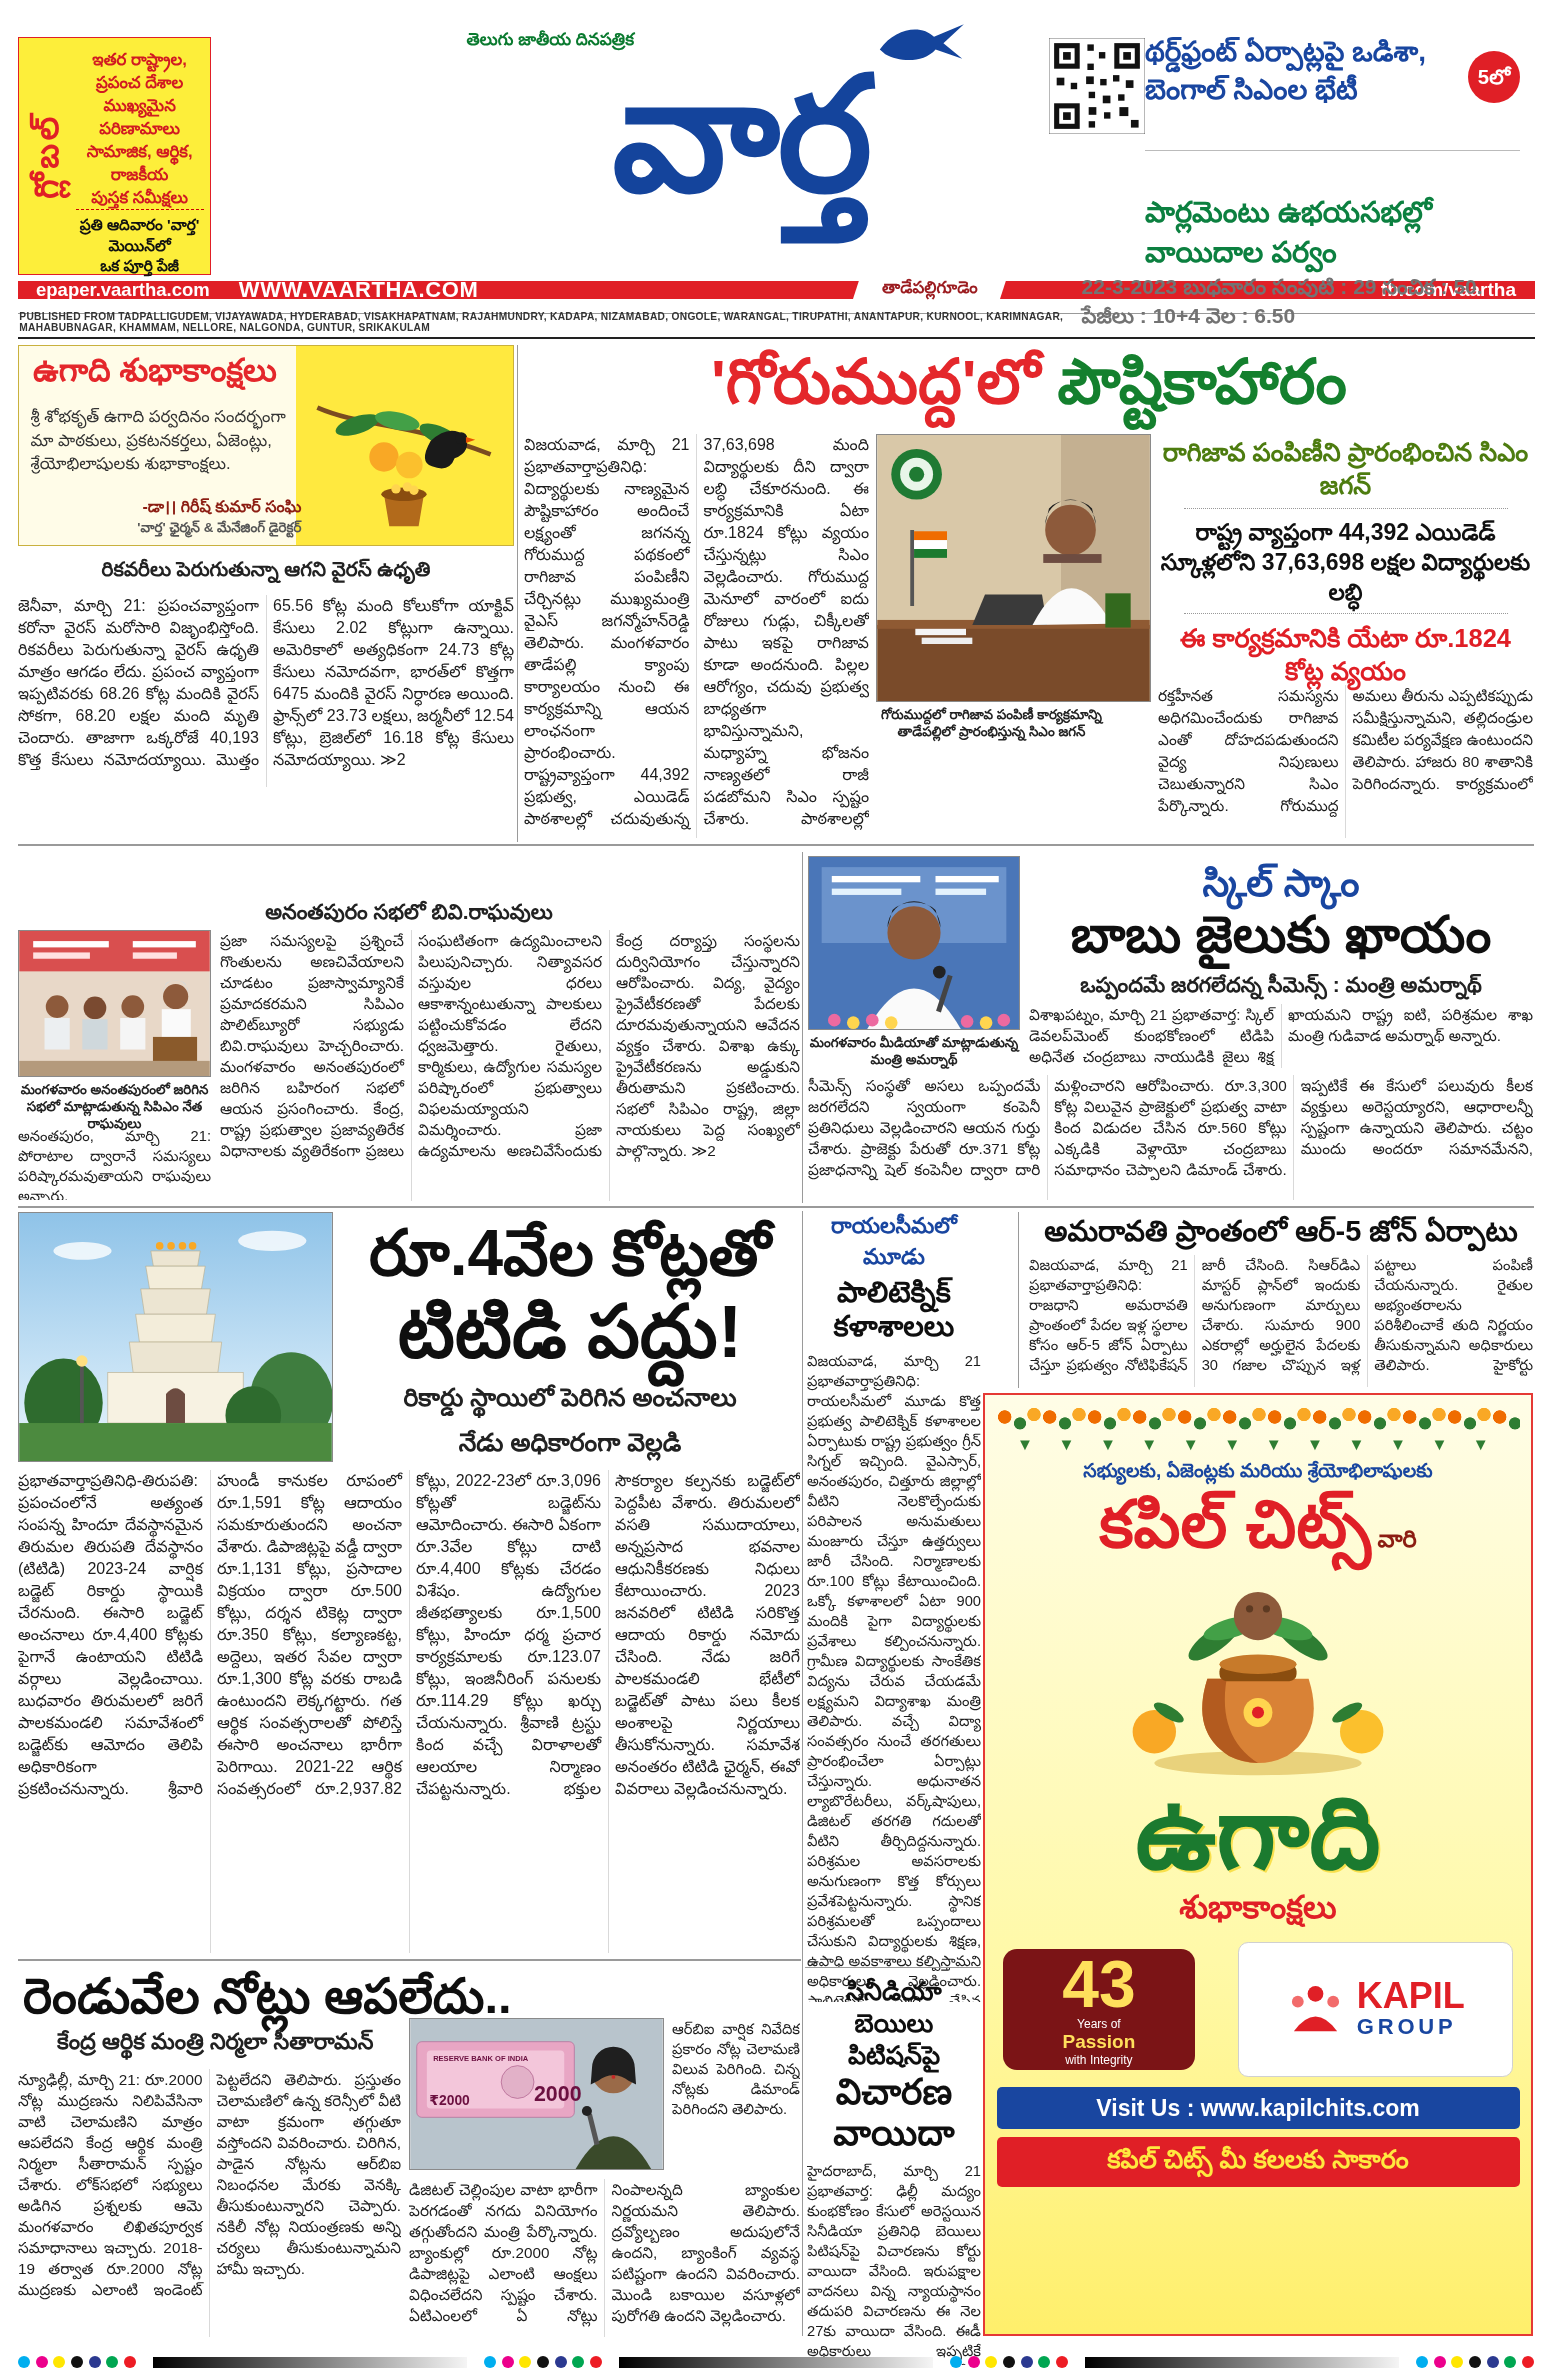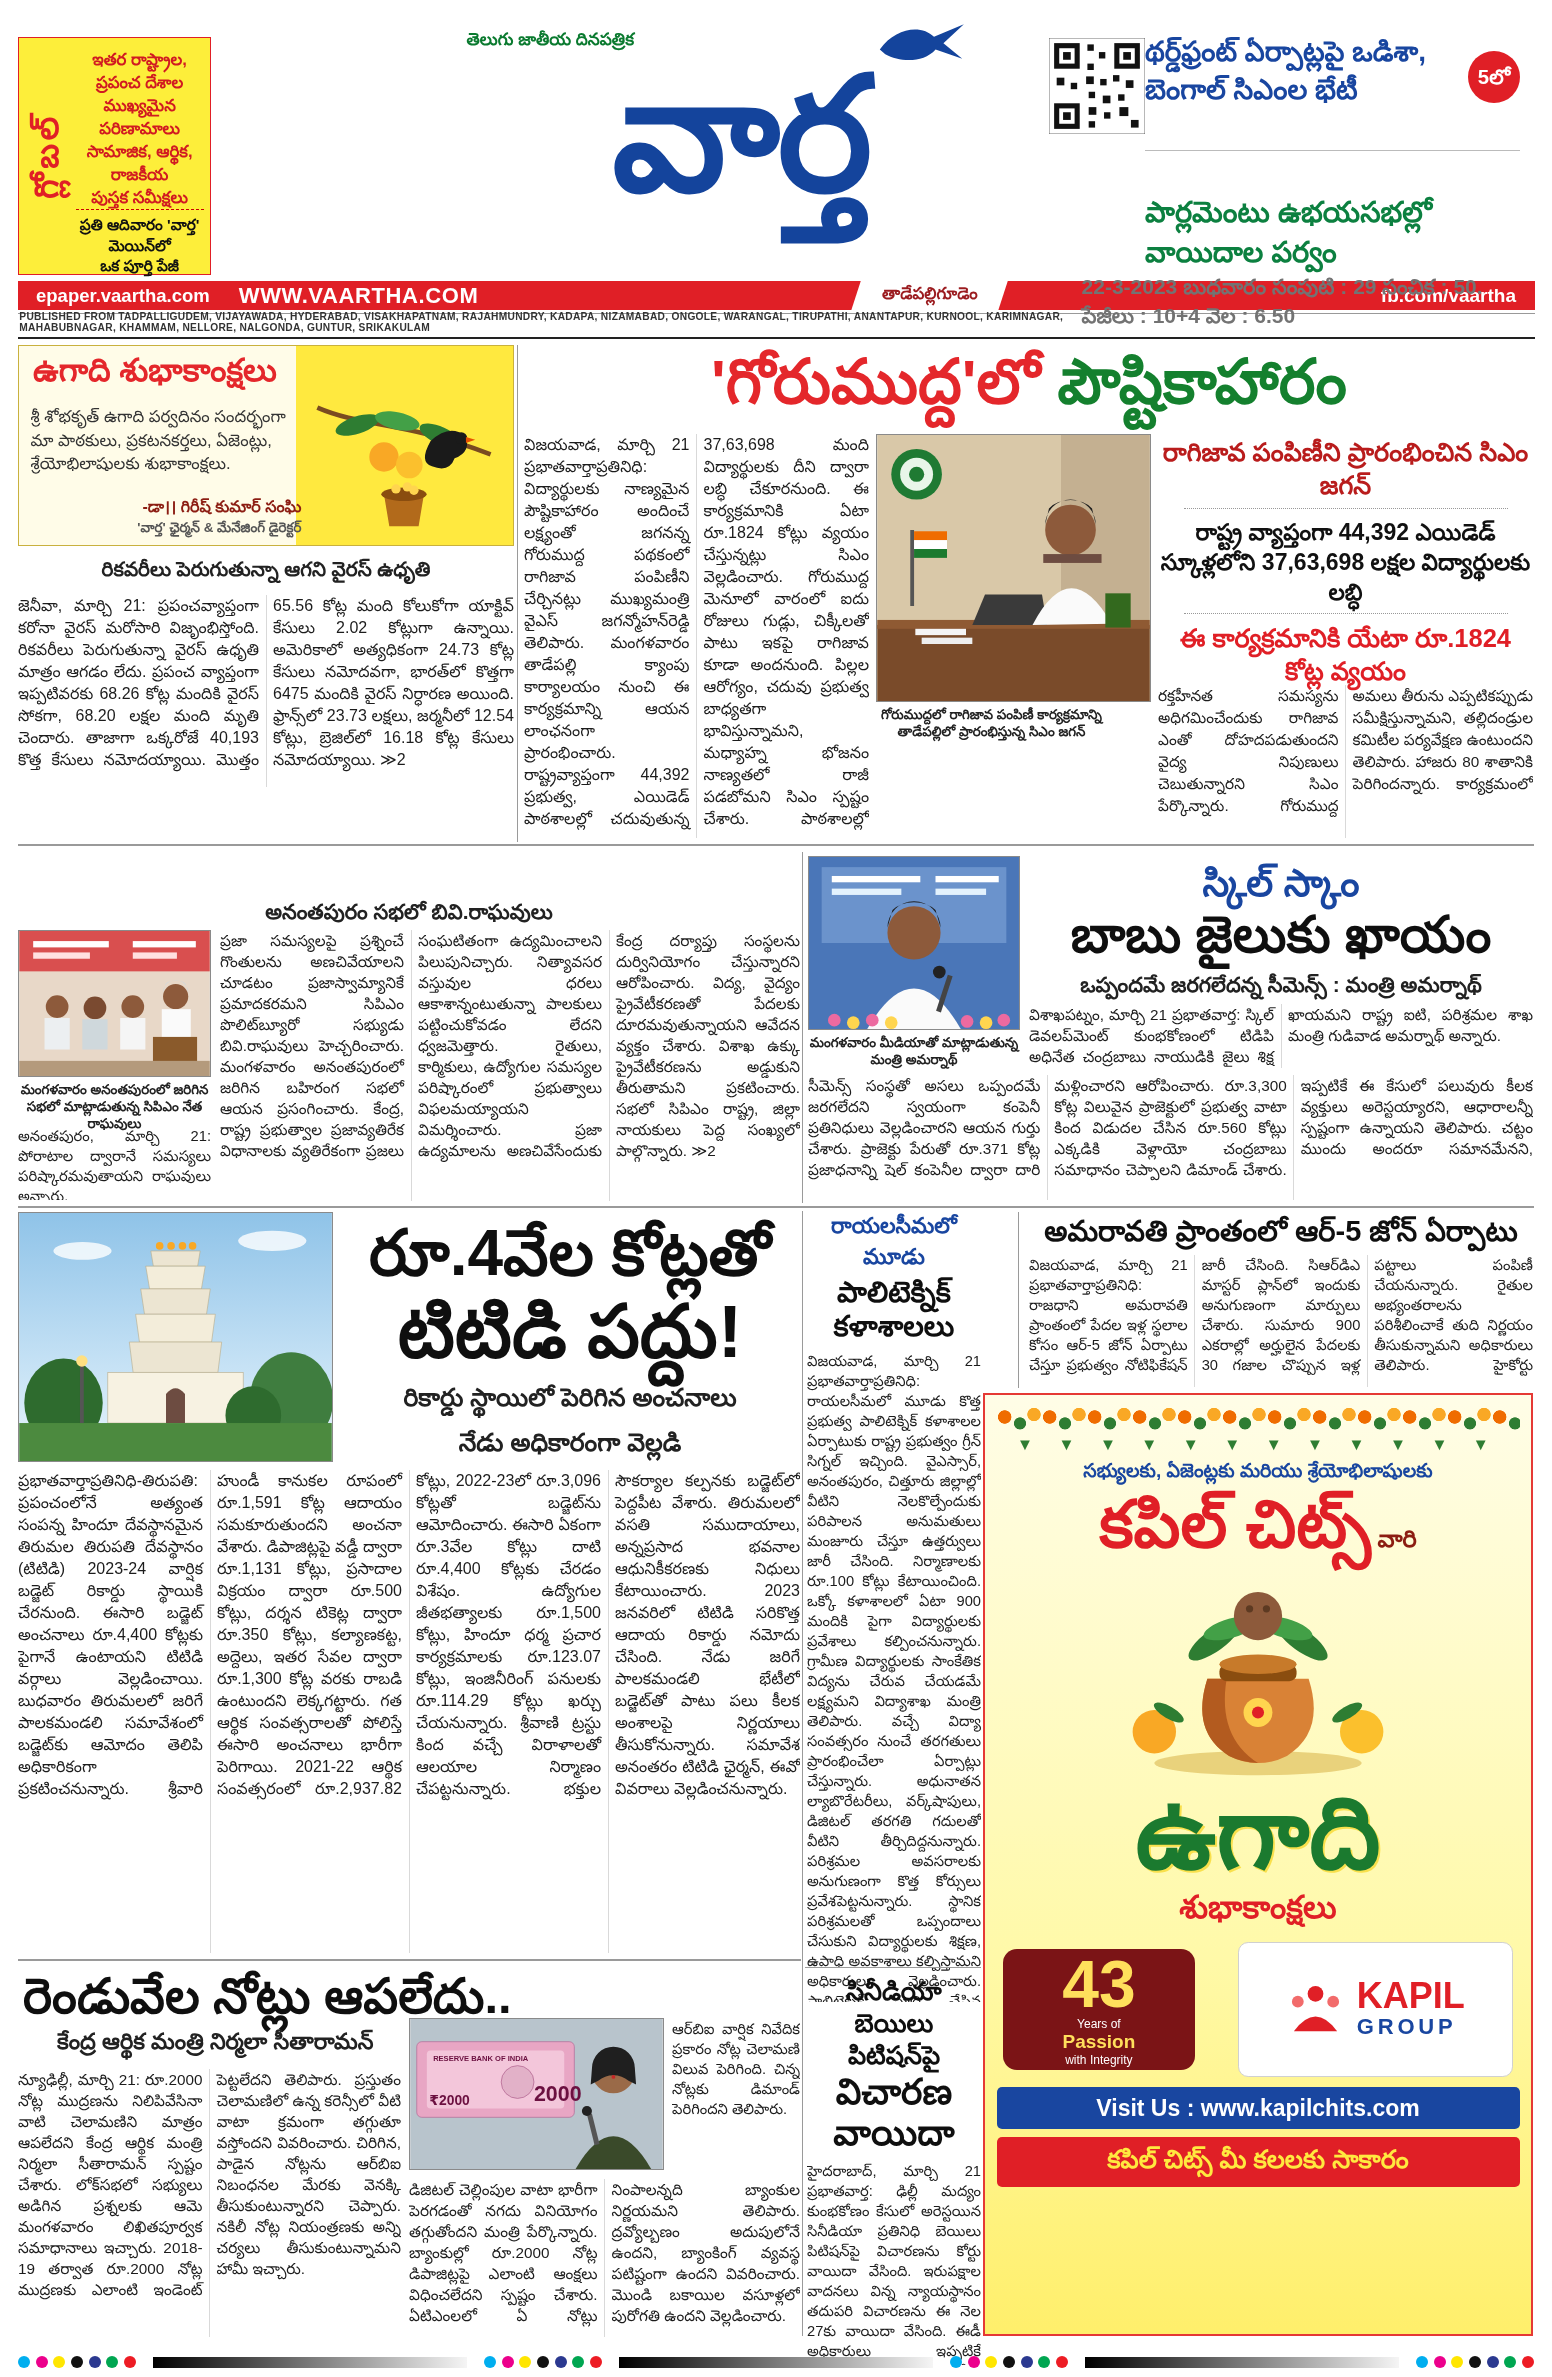--- a/index.html
+++ b/index.html
@@ -49,21 +49,21 @@
 
   
   .h-center{text-align:center;font-weight:800;color:#0f0f0f;}
   .h-corona{font-size:38px;line-height:42px;}
   .sub-corona{font-size:20px;font-weight:700;text-align:center;color:#222;margin-top:5.1px;}
   .h-main{font-size:62px;line-height:70px;text-align:center;font-weight:800;}
   .h-main .red{color:#e4272b;}
   .h-main .green{color:#14802e;}
   .photo-frame{border:0.6px solid #8a8a8a;background:#ddd;display:block;}
   .caption{font-size:13.4px;line-height:17px;font-weight:700;color:#222;text-align:center;margin-top:3.8px;}
-  .summary-blue{color:#b91c1c;font-size:25.5px;line-height:33px;font-weight:800;text-align:center;}
+  .summary-blue{color:#4d7c0f;font-size:25.5px;line-height:33px;font-weight:800;text-align:center;}
   .summary-black{color:#111;font-size:23px;line-height:30px;font-weight:800;text-align:center;margin-top:7.7px;}
   .summary-red{color:#e01f26;font-size:25.5px;line-height:33px;font-weight:800;text-align:center;margin-top:7.7px;}
   .sum-div{border-top:1.3px dotted #999;margin:6.4px 25.5px 0 25.5px;}
   .h-ragh{font-size:42px;line-height:47px;}
   .sub-ragh{font-size:21px;font-weight:700;text-align:center;color:#222;}
   .h-skill1{font-size:38px;line-height:42px;color:#1946a0;text-align:center;font-weight:800;}
   .h-skill2{font-size:51px;line-height:56px;text-align:center;font-weight:800;color:#0f0f0f;}
   .sub-skill{font-size:21px;font-weight:700;text-align:center;color:#222;margin-top:5.1px;}
   .h-ttd1{font-size:64px;line-height:74px;text-align:center;font-weight:800;color:#0f0f0f;}
   .h-ttd2{font-size:74px;line-height:83px;text-align:center;font-weight:800;color:#0f0f0f;}
@@ -166,21 +166,21 @@
 
   <div class="abs topnews" style="left:1145px;top:33px;width:375px;height:239px;">
     <div class="tn1">
       <span>థర్డ్‌ఫ్రంట్ ఏర్పాట్లపై ఒడిశా, బెంగాల్ సిఎంల భేటీ</span>
       <span class="tn-badge">5లో</span>
     </div>
     <div class="tn-div"></div>
     <div class="tn2">పార్లమెంటు ఉభయసభల్లో వాయిదాల పర్వం</div>
   </div>
 
-  <div class="abs redbar" style="left:18px;top:281px;width:1517px;height:29px;">
+  <div class="abs redbar" style="left:18px;top:281px;width:1517px;height:18px;">
     <span class="rb-left">epaper.vaartha.com</span>
     <span class="rb-site">WWW.VAARTHA.COM</span>
     <span class="rb-center"><span>తాడేపల్లిగూడెం</span></span>
     <span class="rb-right">fb.com/vaartha</span>
   </div>
 
   <div class="abs publine" style="left:18px;top:313px;width:1517px;height:25.5px;">
     <span class="pub-from">PUBLISHED FROM  TADPALLIGUDEM, VIJAYAWADA, HYDERABAD, VISAKHAPATNAM, RAJAHMUNDRY, KADAPA, NIZAMABAD, ONGOLE, WARANGAL, TIRUPATHI, ANANTAPUR, KURNOOL, KARIMNAGAR, MAHABUBNAGAR, KHAMMAM, NELLORE, NALGONDA, GUNTUR, SRIKAKULAM</span>
     <span class="pub-date">22-3-2023  బుధవారం  సంపుటి : 29  సంచిక : 50.  పేజీలు : 10+4  వెల : 6.50</span>
   </div>

